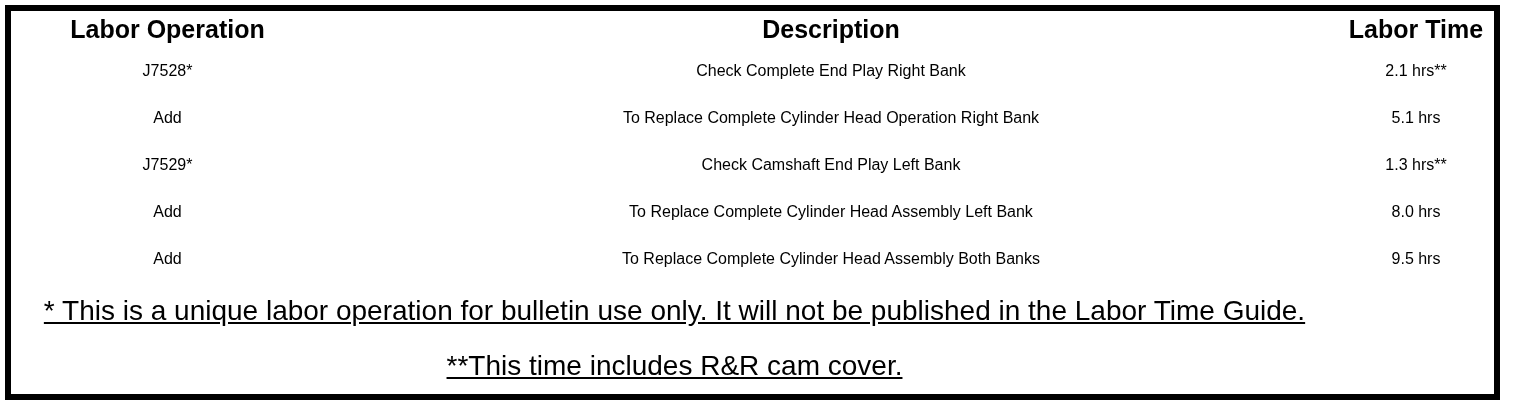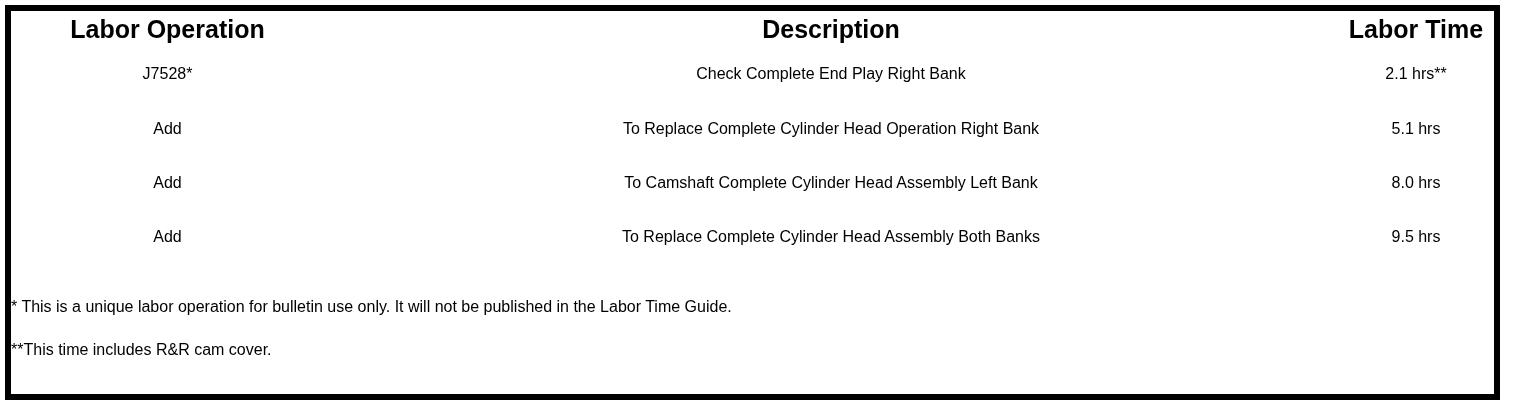--- a/index.html
+++ b/index.html
@@ -83,25 +83,26 @@
     line-height: 1;
     white-space: nowrap;
     padding: 0 6px;
   }
 
   tr.header-row { height: 36px; padding-left: 25px; }
   tr.body-row   { height: 42px; }
   tr.note-row   { height: 100px; }
 
   .notes {
-    text-align: left;
+    text-align: center;
     padding: 10px 0 0 8px;
-    font-size: 16px;
+    font-size: 28px;
     line-height: 1.05;
     vertical-align: top;
+    text-decoration: underline;
   }
   .note-line {
     display: block;
     white-space: nowrap;
   }
   .note-gap {
     display: block;
     height: 26px;
   }
 </style>
@@ -130,24 +131,29 @@
           <td class="cell vr-right hr-thin">Check Complete End Play Right Bank</td>
           <td class="cell hr-thin">2.1 hrs**</td>
         </tr>
 
         <tr class="body-row">
           <td class="cell vr-right hr-heavy">Add</td>
           <td class="cell vr-right hr-heavy">To Replace Complete Cylinder Head Operation Right Bank</td>
           <td class="cell hr-heavy">5.1 hrs</td>
         </tr>
 
+        <tr class="body-row">
+          <td class="cell vr-right hr-thin">J7529*</td>
+          <td class="cell vr-right hr-thin">Check Camshaft End Play Left Bank</td>
+          <td class="cell hr-thin">1.3 hrs**</td>
+        </tr>
 
         <tr class="body-row">
           <td class="cell vr-right hr-heavy">Add</td>
-          <td class="cell vr-right hr-heavy">To Camshaft Complete Cylinder Head Assembly Left Bank</td>
+          <td class="cell vr-right hr-heavy">To Replace Complete Cylinder Head Assembly Left Bank</td>
           <td class="cell hr-heavy">8.0 hrs</td>
         </tr>
 
 
         <tr class="body-row">
           <td class="cell vr-right hr-heavy">Add</td>
           <td class="cell vr-right hr-heavy">To Replace Complete Cylinder Head Assembly Both Banks</td>
           <td class="cell hr-heavy">9.5 hrs</td>
         </tr>
 

